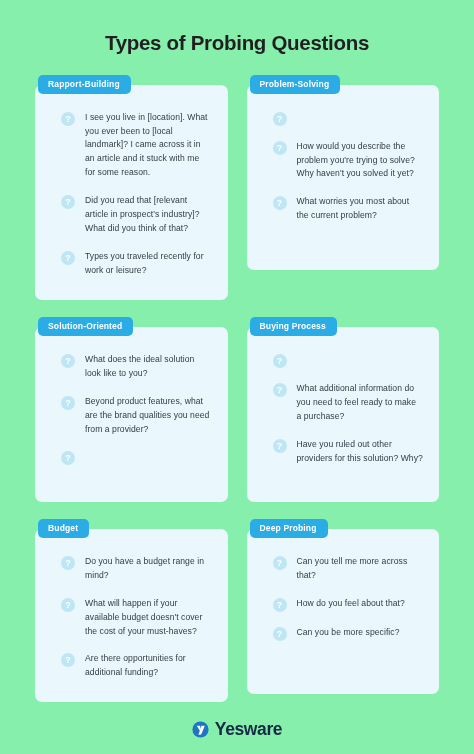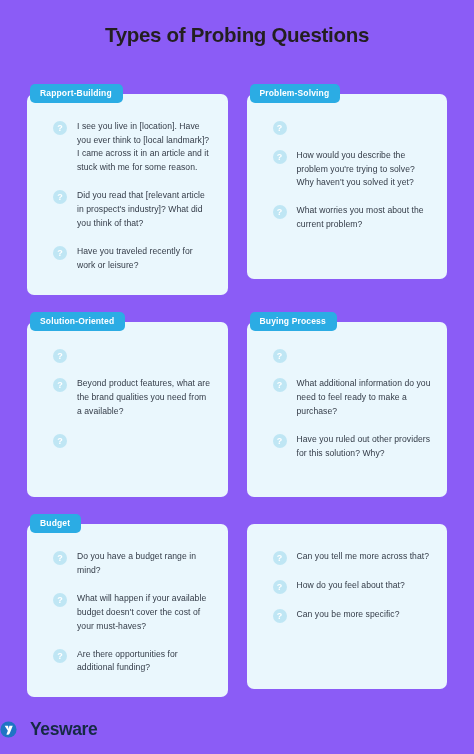--- a/index.html
+++ b/index.html
@@ -14,39 +14,39 @@
     background: #ffffff;
     font-family: "Liberation Sans", sans-serif;
     color: #2d3748;
     overflow: hidden;
   }
 
   .page {
     position: relative;
     width: 474px;
     height: 754px;
-    background: #8b5cf6;
-    padding: 0;
+    background: #86efac;
+    padding: 8px;
   }
 
   
   .page-title {
     text-align: center;
     font-size: 20.5px;
     font-weight: bold;
     letter-spacing: -0.3px;
     color: #231f20;
     padding-top: 23px;
     padding-bottom: 0;
     line-height: 1.2;
   }
 
   
   .grid {
-    margin-top: 36px;
+    margin-top: 19px;
     padding: 0 27px;
     display: grid;
     grid-template-columns: 1fr 1fr;
     column-gap: 19px;
     row-gap: 17px;
   }
 
   .card-wrap {
     position: relative;
     padding-top: 10px;
@@ -118,21 +118,22 @@
   }
 
   
   .footer {
     position: absolute;
     left: 0;
     right: 0;
     bottom: 16px;
     display: flex;
     align-items: center;
-    gap: 13px;
+    justify-content: center;
+    gap: 6px;
   }
 
   .logo-mark {
     width: 17px;
     height: 17px;
     flex: 0 0 auto;
   }
 
   .logo-text {
     font-size: 17.5px;
@@ -149,29 +150,29 @@
 
   <h1 class="page-title">Types of Probing Questions</h1>
 
   <div class="grid">
       <div class="card-wrap row1">
         <div class="badge">Rapport-Building</div>
         <div class="card">
           <div class="q-list">
             <div class="q-item">
               <span class="q-icon">?</span>
-              <span class="q-text">I see you live in [location]. Have you ever think to [local landmark]? I came across it in an article and it stuck with me for some reason.</span>
+              <span class="q-text">I see you live in [location]. What you ever been to [local landmark]? I came across it in an article and it stuck with me for some reason.</span>
             </div>
             <div class="q-item">
               <span class="q-icon">?</span>
               <span class="q-text">Did you read that [relevant article in prospect's industry]? What did you think of that?</span>
             </div>
             <div class="q-item">
               <span class="q-icon">?</span>
-              <span class="q-text">Have you traveled recently for work or leisure?</span>
+              <span class="q-text">Types you traveled recently for work or leisure?</span>
             </div>
           </div>
         </div>
       </div>
       <div class="card-wrap row1">
         <div class="badge">Problem-Solving</div>
         <div class="card">
           <div class="q-list">
             <div class="q-item">
               <span class="q-icon">?</span>
@@ -186,24 +187,25 @@
             </div>
           </div>
         </div>
       </div>
       <div class="card-wrap row2">
         <div class="badge">Solution-Oriented</div>
         <div class="card">
           <div class="q-list">
             <div class="q-item">
               <span class="q-icon">?</span>
-            </div>
-            <div class="q-item">
-              <span class="q-icon">?</span>
-              <span class="q-text">Beyond product features, what are the brand qualities you need from a available?</span>
+              <span class="q-text">What does the ideal solution look like to you?</span>
+            </div>
+            <div class="q-item">
+              <span class="q-icon">?</span>
+              <span class="q-text">Beyond product features, what are the brand qualities you need from a provider?</span>
             </div>
             <div class="q-item">
               <span class="q-icon">?</span>
             </div>
           </div>
         </div>
       </div>
       <div class="card-wrap row2">
         <div class="badge">Buying Process</div>
         <div class="card">
@@ -235,20 +237,21 @@
               <span class="q-text">What will happen if your available budget doesn't cover the cost of your must-haves?</span>
             </div>
             <div class="q-item">
               <span class="q-icon">?</span>
               <span class="q-text">Are there opportunities for additional funding?</span>
             </div>
           </div>
         </div>
       </div>
       <div class="card-wrap row3">
+        <div class="badge">Deep Probing</div>
         <div class="card">
           <div class="q-list">
             <div class="q-item">
               <span class="q-icon">?</span>
               <span class="q-text">Can you tell me more across that?</span>
             </div>
             <div class="q-item">
               <span class="q-icon">?</span>
               <span class="q-text">How do you feel about that?</span>
             </div>

